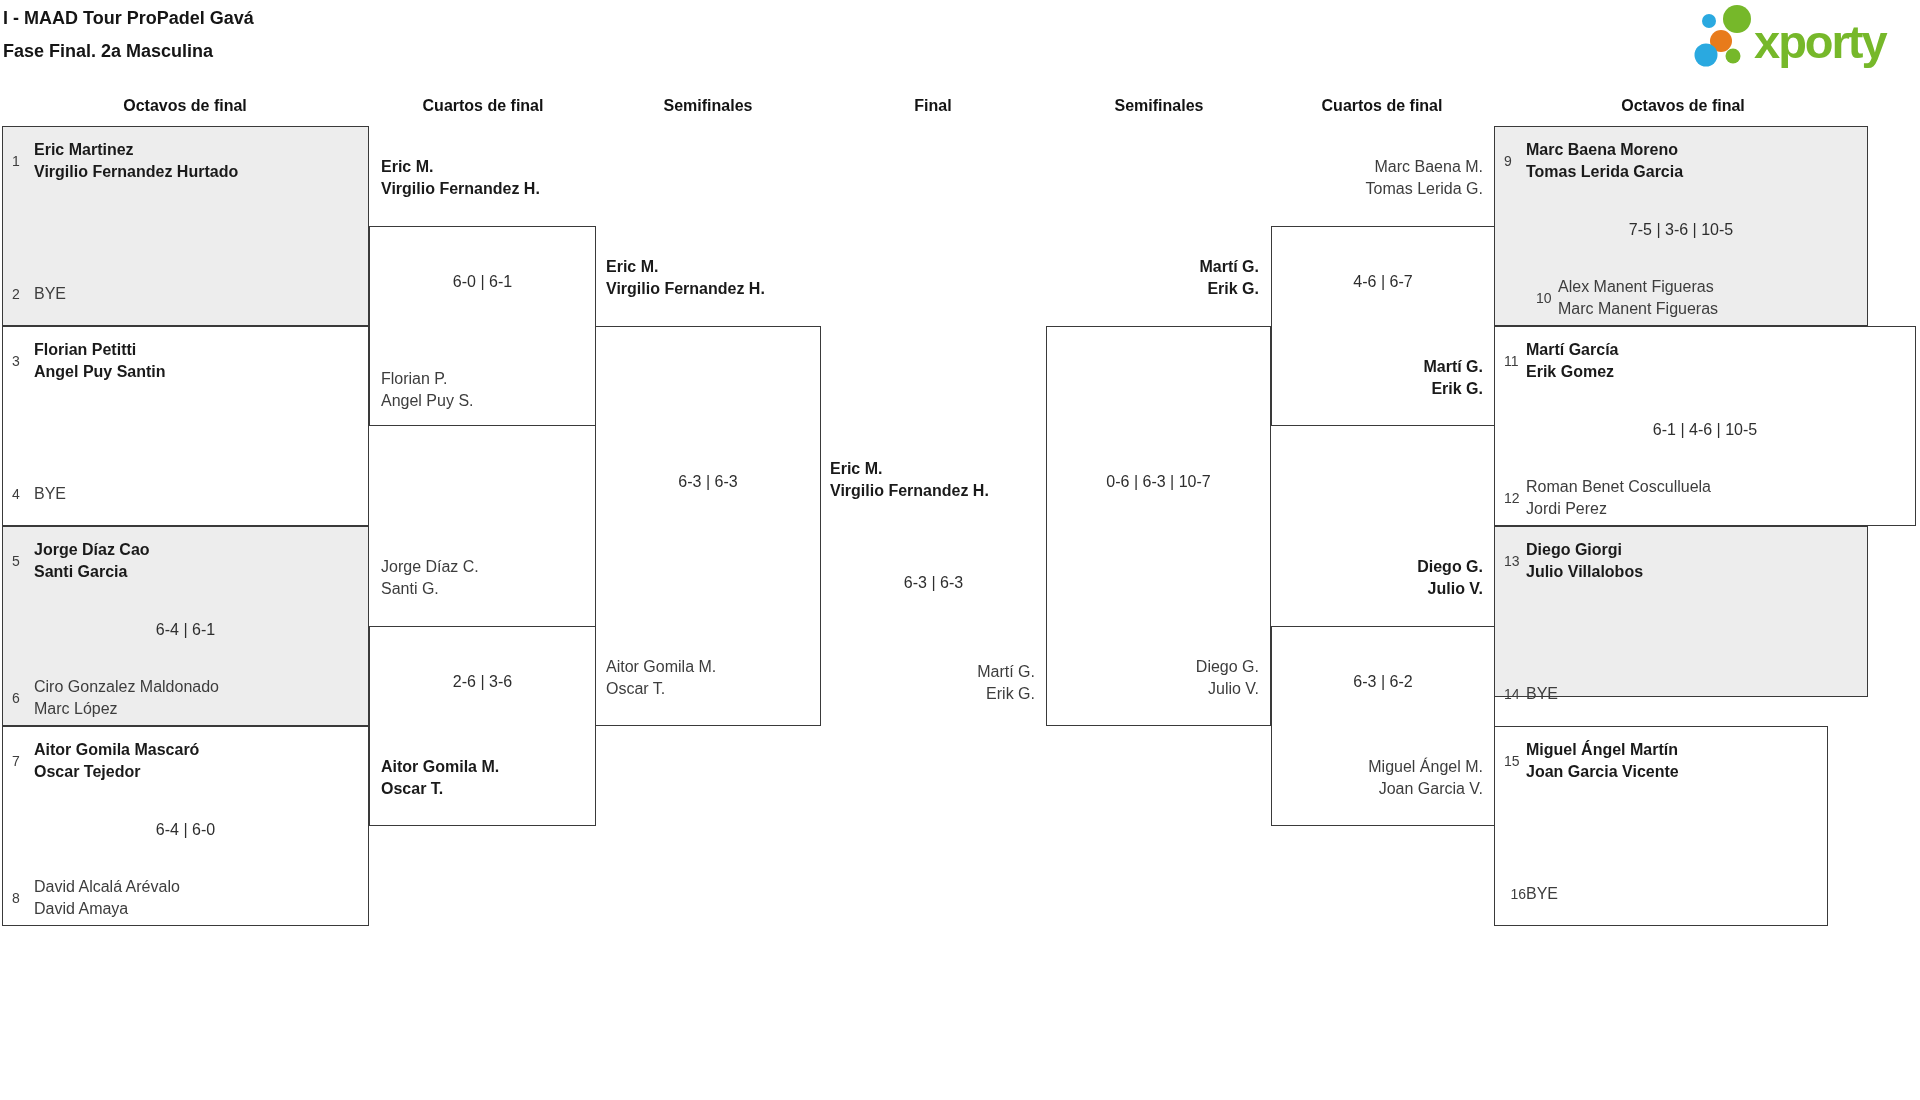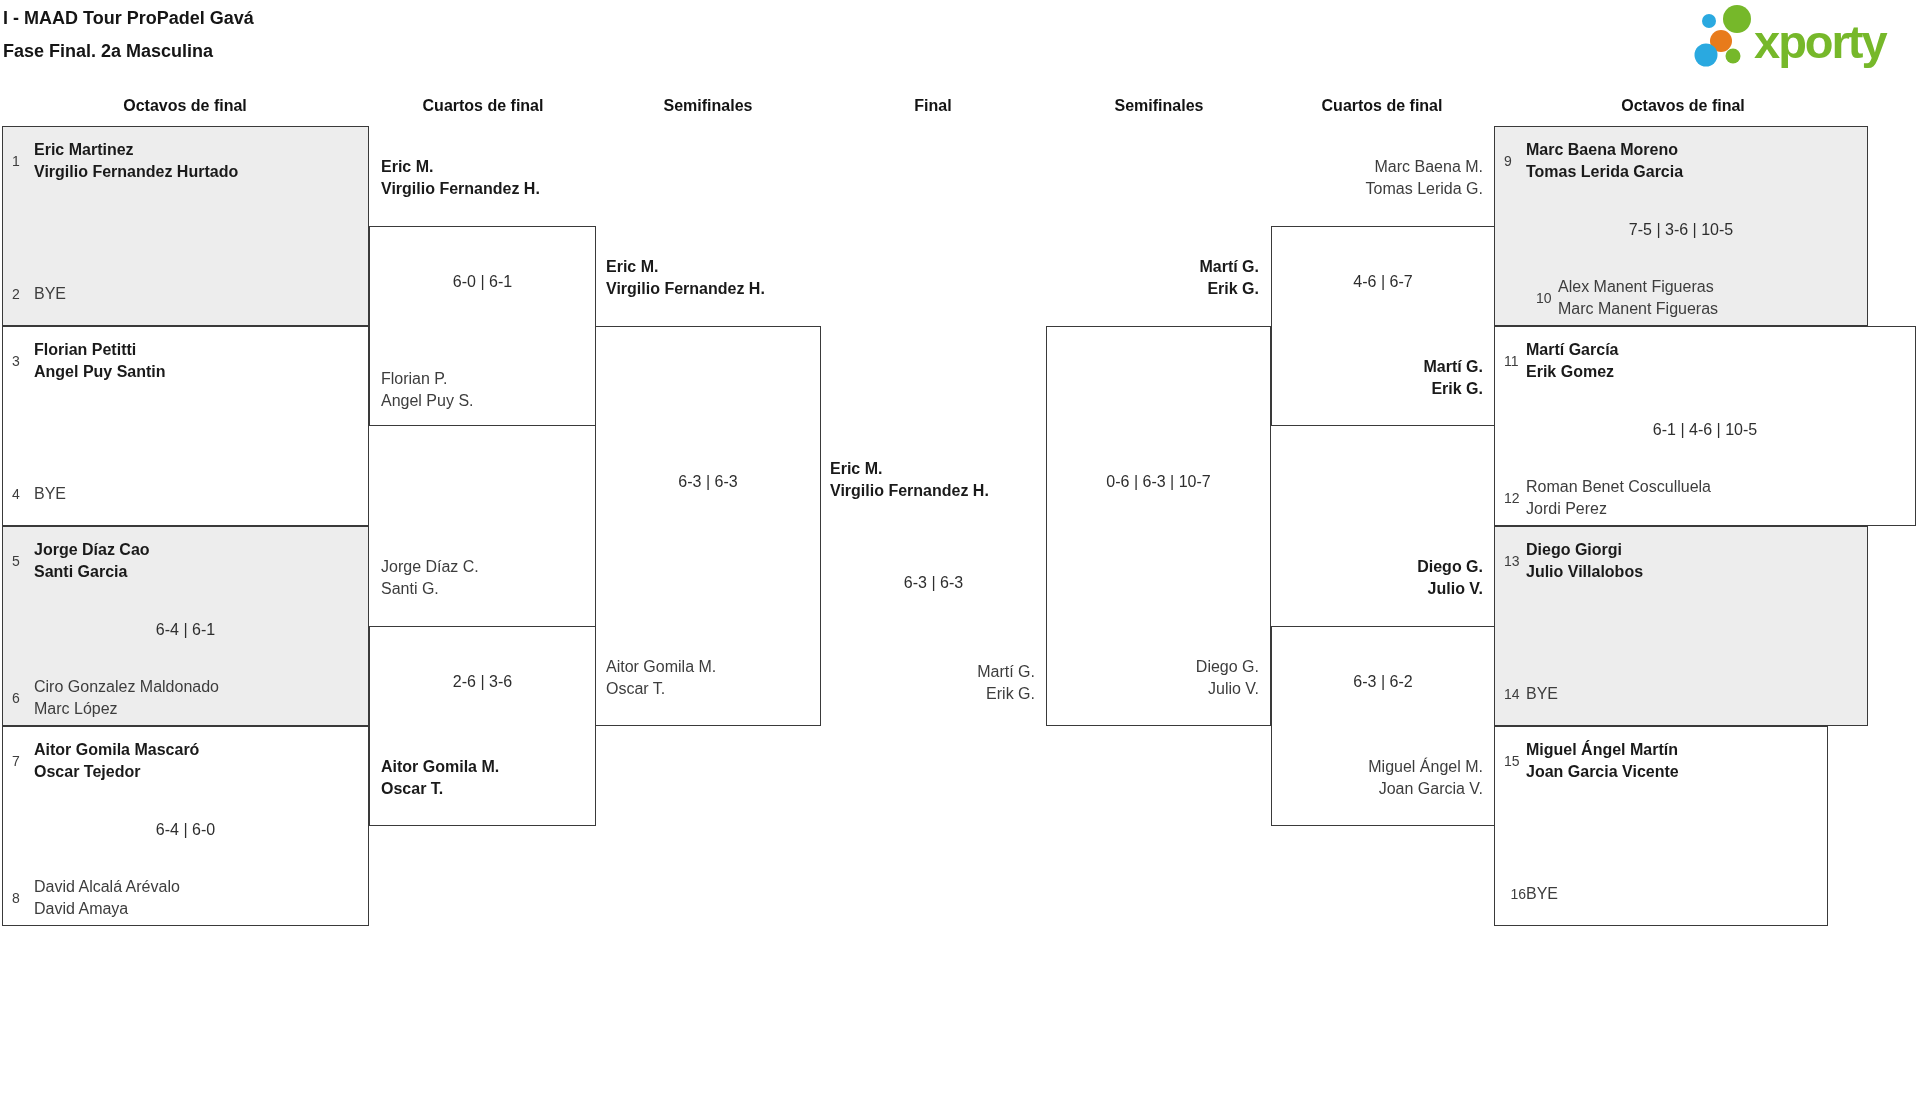--- a/index.html
+++ b/index.html
@@ -144,21 +144,21 @@
     <div class="score" style="left:0;right:0;top:92px;">6-1 | 4-6 | 10-5</div>
     <div class="entry" style="top:149px;">
       <span class="seed">12</span>
       <div class="names">
         <div>Roman Benet Cosculluela</div>
         <div>Jordi Perez</div>
       </div>
     </div>
   </div>
 
-  <div class="box gray" style="left:1494px;top:526px;width:374px;height:200px;">
+  <div class="box gray" style="left:1494px;top:526px;width:374px;height:171px;">
     <div class="entry" style="top:12px;">
       <span class="seed">13</span>
       <div class="names bold">
         <div>Diego Giorgi</div>
         <div>Julio Villalobos</div>
       </div>
     </div>
     <div class="entry" style="top:156px;">
       <span class="seed">14</span>
       <div class="names">BYE</div>

